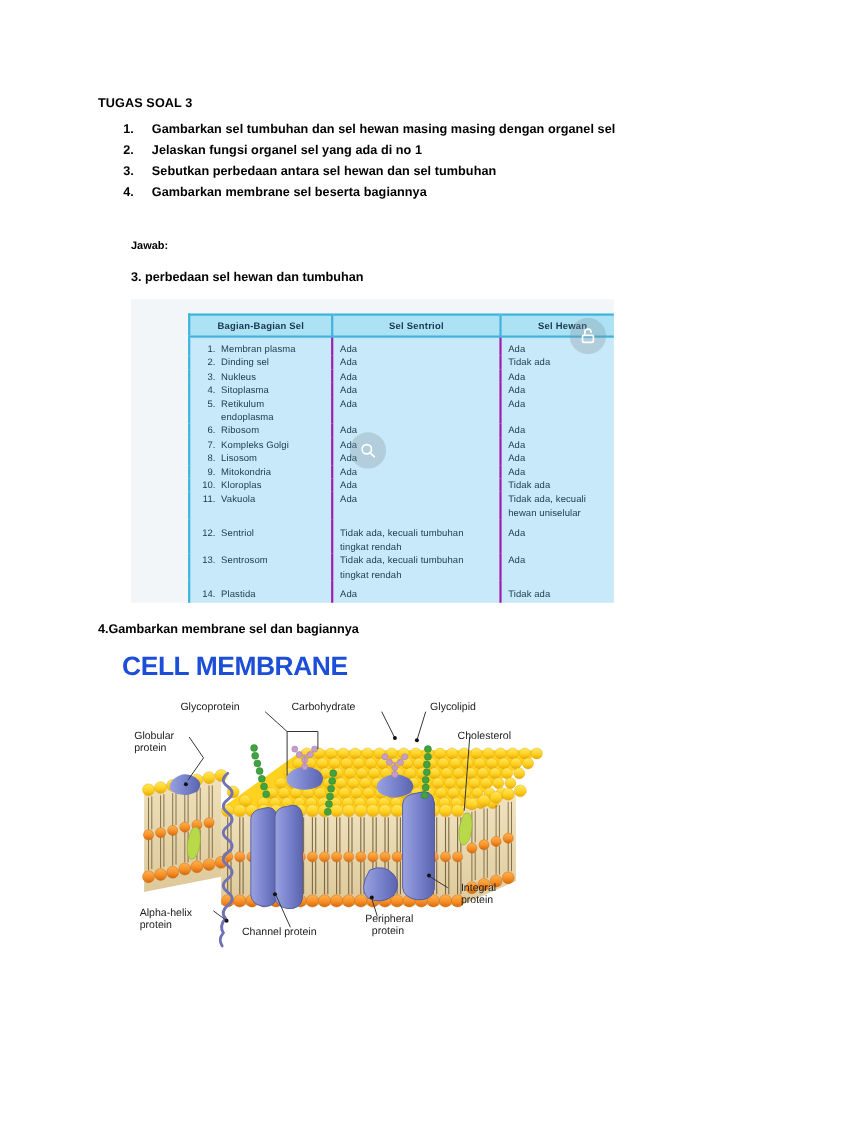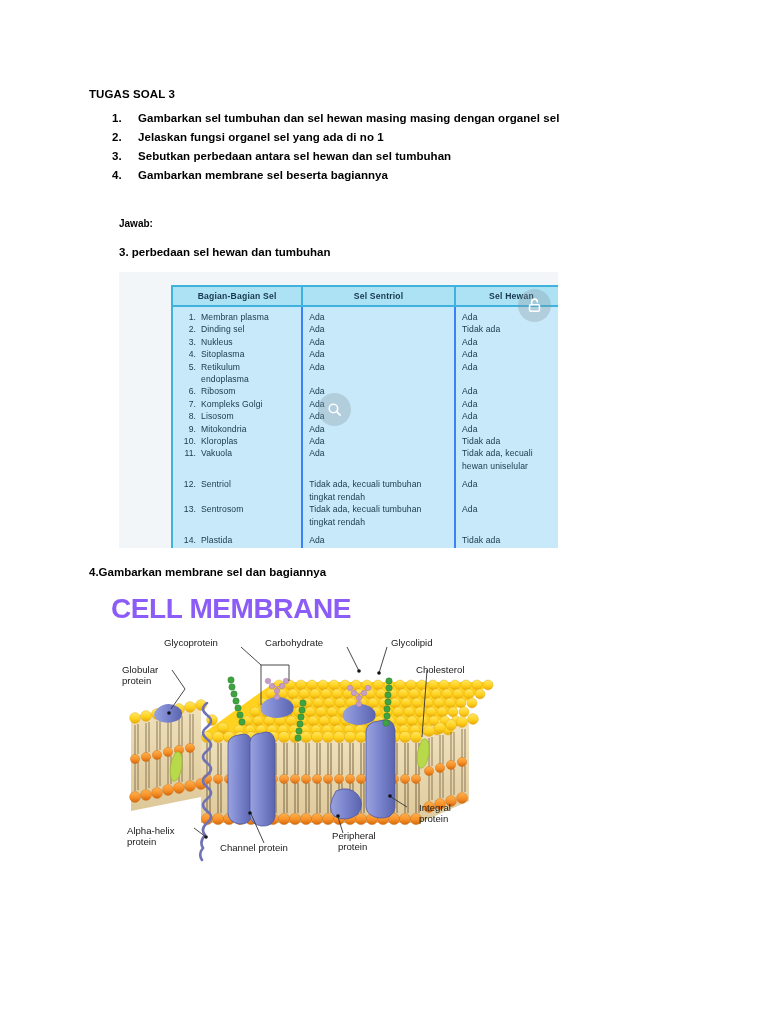--- a/index.html
+++ b/index.html
@@ -110,21 +110,21 @@
     border-bottom: 2px solid #3fb3dd;
     font-size: 8.6px;
     font-weight: bold;
     color: #16384c;
     padding: 4px 6px;
     text-align: center;
     letter-spacing: 0.2px;
   }
   .cmp-table th:last-child { border-right: none; }
   .cmp-table td {
-    border-right: 2px solid #3b82f6;
+    border-right: 2px solid #a21caf;
     font-size: 8.6px;
     color: #16384c;
     padding: 0 6px;
     vertical-align: top;
     line-height: 12.4px;
     letter-spacing: 0.1px;
   }
   .cmp-table td:last-child { border-right: none; }
   .cmp-table tr.spaced td { padding-top: 6px; }
   .cmp-table tr.firstrow td { padding-top: 4px; }
@@ -170,24 +170,24 @@
     top: 585px;
     width: 420px;
     height: 290px;
     background: #ffffff;
     overflow: hidden;
   }
   .membrane-title {
     position: absolute;
     left: 22px;
     top: 8px;
-    font-size: 28px;
+    font-size: 24px;
     font-weight: bold;
     letter-spacing: -0.4px;
-    color: #8b5cf6;
+    color: #1d4ed8;
     font-family: "Liberation Sans", sans-serif;
   }
   .mlabel {
     position: absolute;
     font-size: 9.6px;
     color: #1a1a1a;
     line-height: 11.5px;
     font-family: "Liberation Sans", sans-serif;
     white-space: nowrap;
   }

